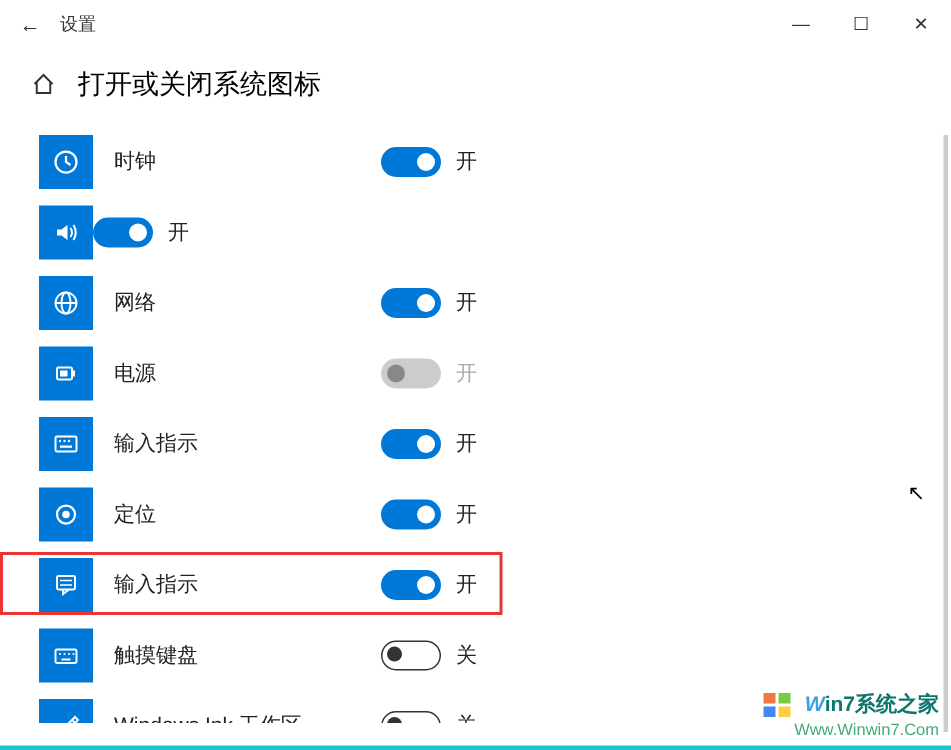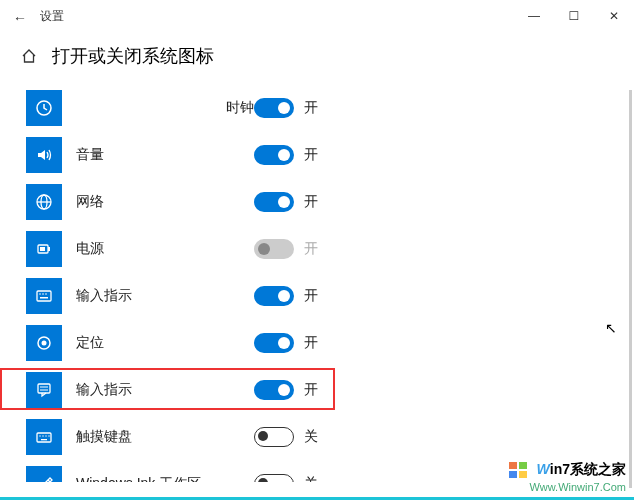--- a/index.html
+++ b/index.html
@@ -33,21 +33,21 @@
 .state-label { margin-left: 10px; font-size: 14px; color: #222; }
 .state-label.disabled { color: #aaa; }
 
 .highlight-box { position:absolute; border:2px solid #e33; left: 18px; width: 335px; height: 42px; pointer-events:none; }
 
 .cursor { position:absolute; font-size:14px; color:#000; }
 
 .watermark { position:absolute; right:8px; bottom:6px; text-align:right; line-height:1.2; }
 .watermark .line1 { font-size:14px; font-weight:bold; }
 .watermark .line1 .w { color:#3aa0e8; font-style:italic; }
-.watermark .line1 .rest { color:#000000; }
+.watermark .line1 .rest { color:#0f766e; }
 .watermark .line2 { font-size:11px; color:#4a7; }
 .wm-icon { display:inline-block; width:22px; height:22px; vertical-align:middle; margin-right:2px; }
 
 .bottom-border { position:absolute; left:0; bottom:0; width:634px; height:3px; background:#1cc4d8; }
 </style>
 </head>
 <body>
 
 <div class="titlebar">
   <div class="back">←</div>
@@ -62,39 +62,38 @@
 <div class="header">
   <span class="home-icon">
     <svg width="16" height="16" viewBox="0 0 16 16">
         <path fill="none" stroke="#333" stroke-width="1.3" d="M2 8 L8 2 L14 8 M3.5 7 V14 H12.5 V7"></path>
       </svg>
   </span>
   <div class="page-title">打开或关闭系统图标</div>
 </div>
 
 <div class="content" id="content">
-    <div class="setting-row" style="position: relative; text-align: right;">
+    <div class="setting-row" style="position: relative;">
       <div class="icon-box">
         <svg width="20" height="20" viewBox="0 0 20 20">
           <circle cx="10" cy="10" r="7" fill="none" stroke="#fff" stroke-width="1.5"></circle>
           <path d="M10 6 V10 L13 12" stroke="#fff" stroke-width="1.5" fill="none"></path>
         </svg>
       </div>
       <div class="label-area">时钟</div>
       <div class="toggle on"></div>
       <div class="state-label">开</div>
     </div>
     <div class="setting-row" style="position: relative;">
       <div class="icon-box">
         <svg width="20" height="20" viewBox="0 0 20 20">
           <path d="M4 8 H7 L11 5 V15 L7 12 H4 Z" fill="#fff"></path>
           <path d="M13 7 Q15 10 13 13 M15 5 Q18 10 15 15" stroke="#fff" stroke-width="1.3" fill="none"></path>
         </svg>
       </div>
-      <div class="label-area">音量</div>
       <div class="toggle on"></div>
       <div class="state-label">开</div>
     </div>
     <div class="setting-row" style="position: relative;">
       <div class="icon-box">
         <svg width="20" height="20" viewBox="0 0 20 20">
           <circle cx="10" cy="10" r="7" fill="none" stroke="#fff" stroke-width="1.3"></circle>
           <ellipse cx="10" cy="10" rx="3" ry="7" fill="none" stroke="#fff" stroke-width="1.3"></ellipse>
           <line x1="3" y1="10" x2="17" y2="10" stroke="#fff" stroke-width="1.3"></line>
         </svg>

